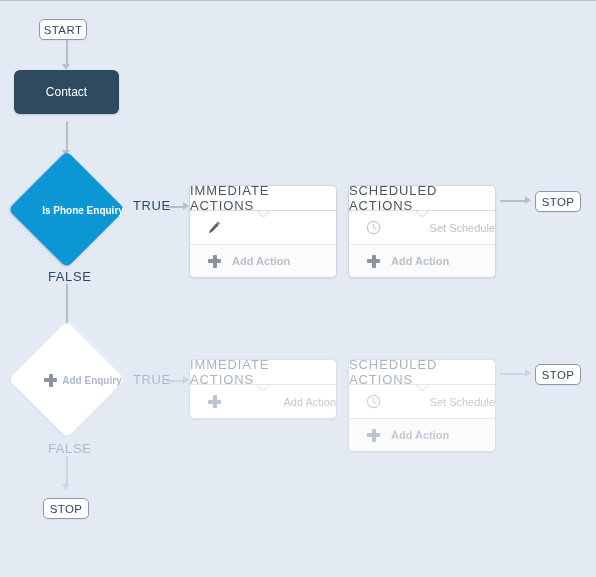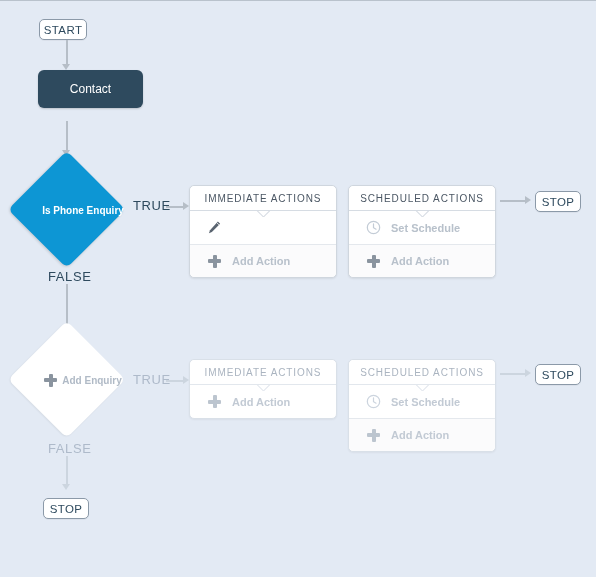--- a/index.html
+++ b/index.html
@@ -85,21 +85,21 @@
     background:#ffffff;
     border:1px solid #cfd6de;
     border-radius:5px;
     box-sizing:border-box;
     box-shadow:0 1px 2px rgba(0,0,0,.08);
     overflow:visible;
   }
   .card-header{
     height:24px;
     display:flex;align-items:center;justify-content:center;
-    font-size:10px;
+    font-size:13px;
     letter-spacing:.9px;
     color:#4a5663;
     border-bottom:1px solid #d6dce3;
     background:#ffffff;
     border-radius:5px 5px 0 0;
     position:relative;
   }
   .notch{
     position:absolute;
     left:50%;top:100%;
@@ -124,21 +124,21 @@
     font-size:11px;
     color:#3d4a57;
     box-sizing:border-box;
   }
   .card-row .icon{
     width:17px;height:17px;
     margin-right:9px;
     flex:0 0 auto;
     display:flex;align-items:center;justify-content:center;
   }
-  .card-row.muted{color:#b8c1cb;font-weight:bold;}
+  .card-row.muted{color:#b8c1cb;font-weight:normal;justify-content:space-between;}
   .card-row.add{
     background:#fbfbfc;
     border-top:1px solid #e4e8ed;
     border-radius:0 0 5px 5px;
     color:#b8c1cb;font-weight:bold;
   }
   .card-row.add .plus::before,.card-row.add .plus::after{background:#8a949f;}
   .card-row.muted .plus::before,.card-row.muted .plus::after{background:#c3ccd6;}
 
   
@@ -184,21 +184,21 @@
 
 <div id="canvas">
 
   <div class="node terminator" style="left:39px;top:18px;width:48px;">
     <span>START</span>
   </div>
 
   <div class="vline" style="left:66px;top:39px;height:26px;"></div>
   <div class="arrow-down" style="left:62px;top:63px;"></div>
 
-  <div class="node entity" style="left:14px;top:69px;width:105px;height:38px;margin-left:24px;">
+  <div class="node entity" style="left:14px;top:69px;width:105px;height:44px;">
     <span>Contact</span>
   </div>
 
   <div class="vline" style="left:66px;top:120px;height:32px;"></div>
   <div class="arrow-down" style="left:62px;top:149px;"></div>
 
   <div class="diamond-wrap diamond-active" style="left:8px;top:150px;width:118px;height:118px;">
     <div class="diamond-shape">
         <div class="dshape"></div>
       </div>

